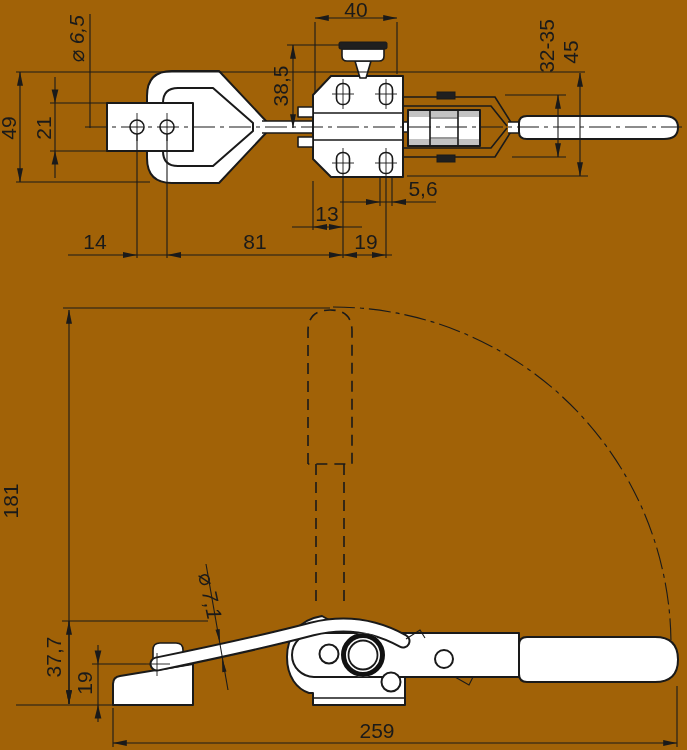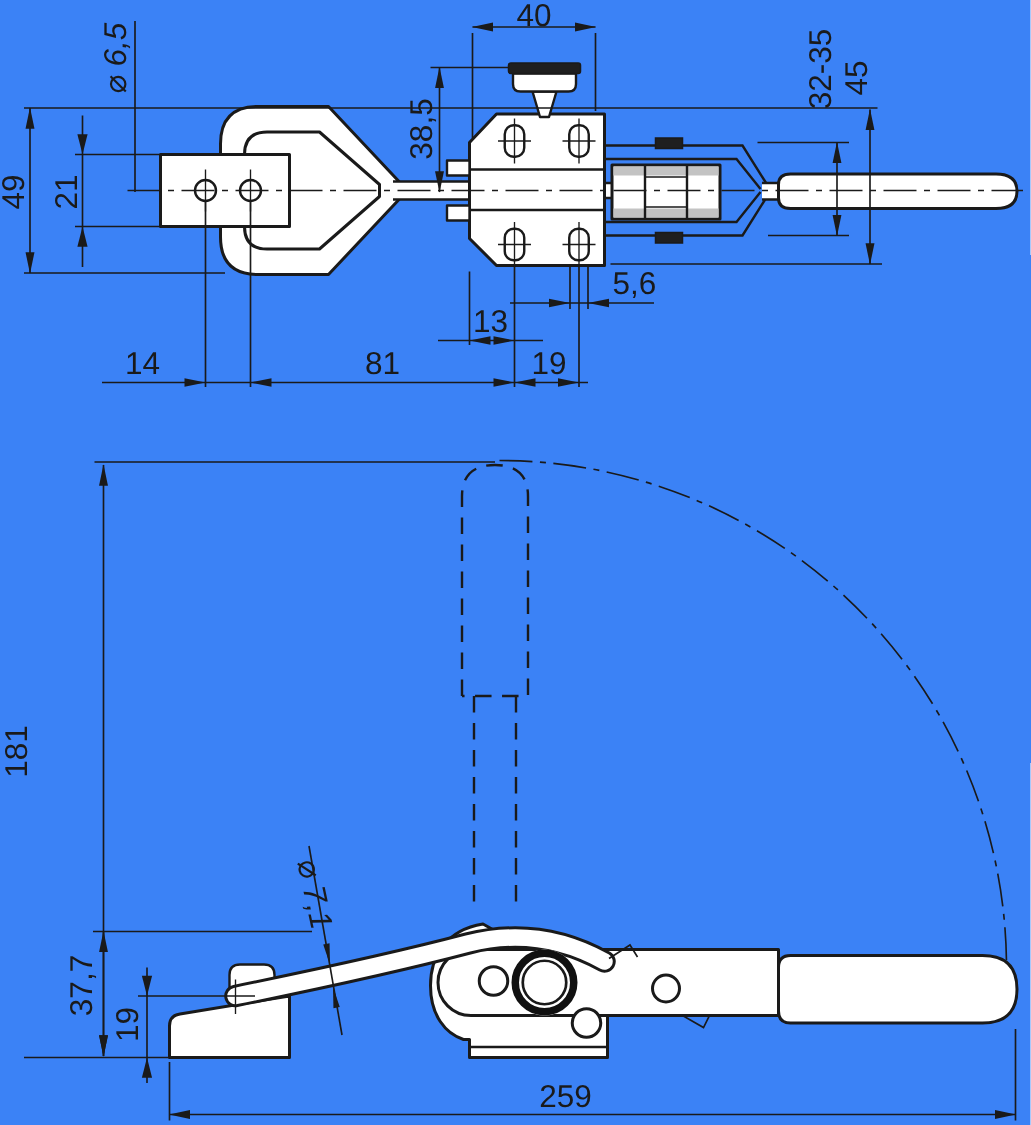--- a/index.html
+++ b/index.html
@@ -1,16 +1,16 @@
 <!DOCTYPE html>
 <html><head>
 <meta charset="utf-8">
 <style>
   html,body{margin:0;padding:0;background:#ffffff;}
-  .stage{width:687px;height:750px;background:#3b82f6;position:relative;font-family:"Liberation Sans",sans-serif;}
+  .stage{width:687px;height:750px;background:#a16207;position:relative;font-family:"Liberation Sans",sans-serif;}
   svg{display:block;}
   .olf{stroke:#1a1a1a;stroke-width:2;fill:#ffffff;stroke-linejoin:round;}
   .olf16{stroke:#1a1a1a;stroke-width:1.6;fill:#ffffff;stroke-linejoin:round;}
   .ol16{stroke:#1a1a1a;stroke-width:1.6;fill:none;}
   .thin{stroke:#1a1a1a;stroke-width:1.1;fill:none;}
   .dim{stroke:#1a1a1a;stroke-width:1.1;fill:none;}
   .tick{stroke:#1a1a1a;stroke-width:0.9;fill:none;}
   .dark{fill:#1f1f1f;stroke:#1a1a1a;stroke-width:1;}
   .shade{fill:#c3c3c3;stroke:none;}
   .arr{fill:#1a1a1a;stroke:none;}

